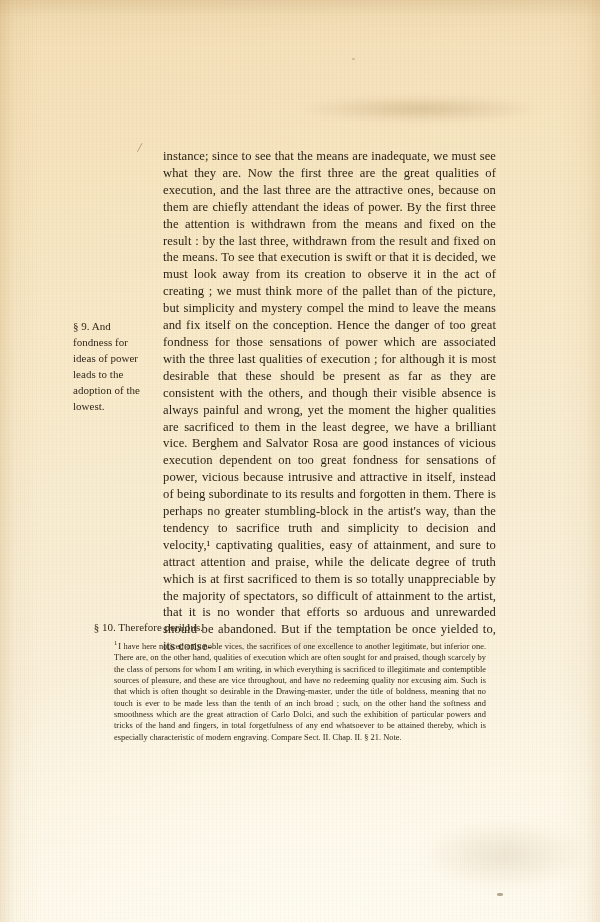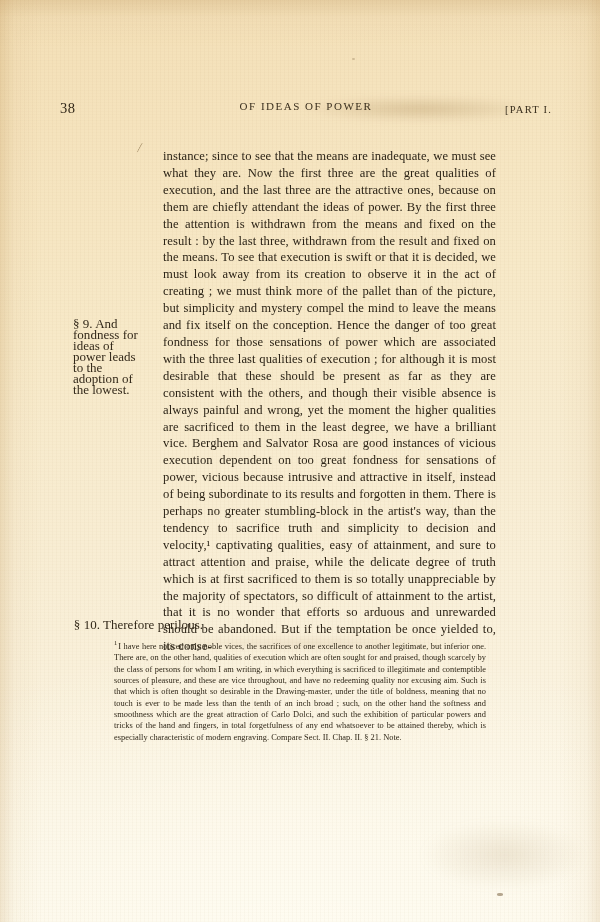--- a/index.html
+++ b/index.html
@@ -131,22 +131,22 @@
     line-height: 16.9px;
     text-align: justify;
     text-justify: inter-word;
     color: #2c2417;
     letter-spacing: 0.08px;
   }
 
   
   .marginal {
     position: absolute;
-    font-size: 13px;
-    line-height: 11px;
+    font-size: 11px;
+    line-height: 16px;
     color: #33291a;
     letter-spacing: 0.02px;
   }
   #marginal-9 {
     left: 73px;
     top: 318px;
     width: 70px;
     text-align: left;
   }
   #marginal-10 {
@@ -201,25 +201,20 @@
   <div class="grain"></div>
   <div class="vignette"></div>
   <div class="smudge-a"></div>
   <div class="smudge-b"></div>
   <div class="smudge-c"></div>
   <div class="speck" style="left:497px;top:893px;width:6px;height:3px;"></div>
   <div class="speck" style="left:352px;top:58px;width:3px;height:2px;opacity:.3;"></div>
 
   <div class="content">
 
-    <div class="runhead">
-      <span class="folio">38</span>
-      <span class="runtitle">OF IDEAS OF POWER</span>
-      <span class="partlabel">[PART I.</span>
-    </div>
 
     <div class="penstroke"></div>
 
     <div class="body-col">
       <p>instance; since to see that the means are inadequate, we must see what they are. Now the first three are the great qualities of execution, and the last three are the attractive ones, because on them are chiefly attendant the ideas of power. By the first three the attention is withdrawn from the means and fixed on the result : by the last three, withdrawn from the result and fixed on the means. To see that execution is swift or that it is decided, we must look away from its creation to observe it in the act of creating ; we must think more of the pallet than of the picture, but simplicity and mystery compel the mind to leave the means and fix itself on the conception. Hence the danger of too great fondness for those sensations of power which are associated with the three last qualities of execution ; for although it is most desirable that these should be present as far as they are consistent with the others, and though their visible absence is always painful and wrong, yet the moment the higher qualities are sacrificed to them in the least degree, we have a brilliant vice. Berghem and Salvator Rosa are good instances of vicious execution dependent on too great fondness for sensations of power, vicious because intrusive and attractive in itself, instead of being subordinate to its results and forgotten in them. There is perhaps no greater stumbling-block in the artist's way, than the tendency to sacrifice truth and simplicity to decision and velocity,¹ captivating qualities, easy of attainment, and sure to attract attention and praise, while the delicate degree of truth which is at first sacrificed to them is so totally unappreciable by the majority of spectators, so difficult of attainment to the artist, that it is no wonder that efforts so arduous and unrewarded should be abandoned. But if the temptation be once yielded to, its conse-</p>
     </div>
 
     <div class="marginal" id="marginal-9">§ 9. And fondness for ideas of power leads to the adoption of the lowest.</div>
 
     <div class="marginal" id="marginal-10">§ 10. Therefore perilous.</div>

